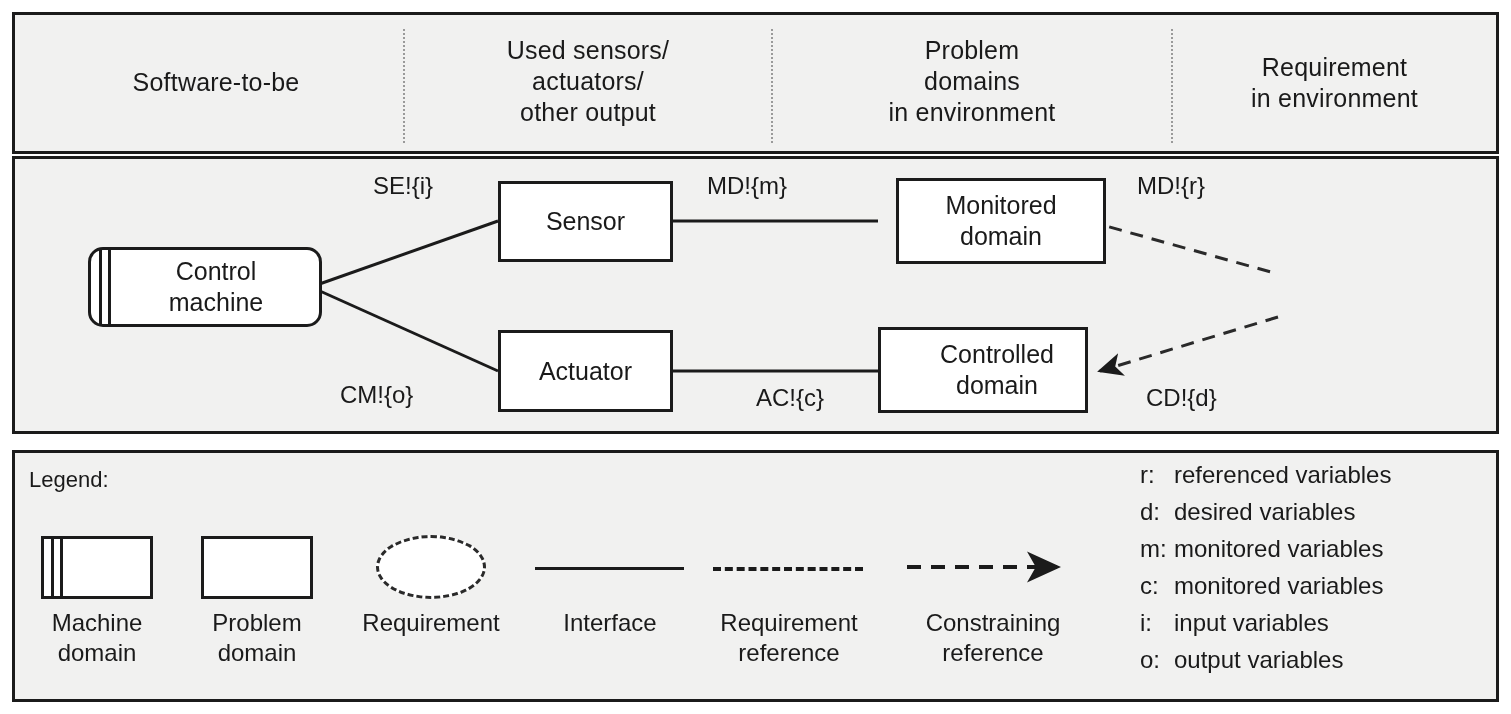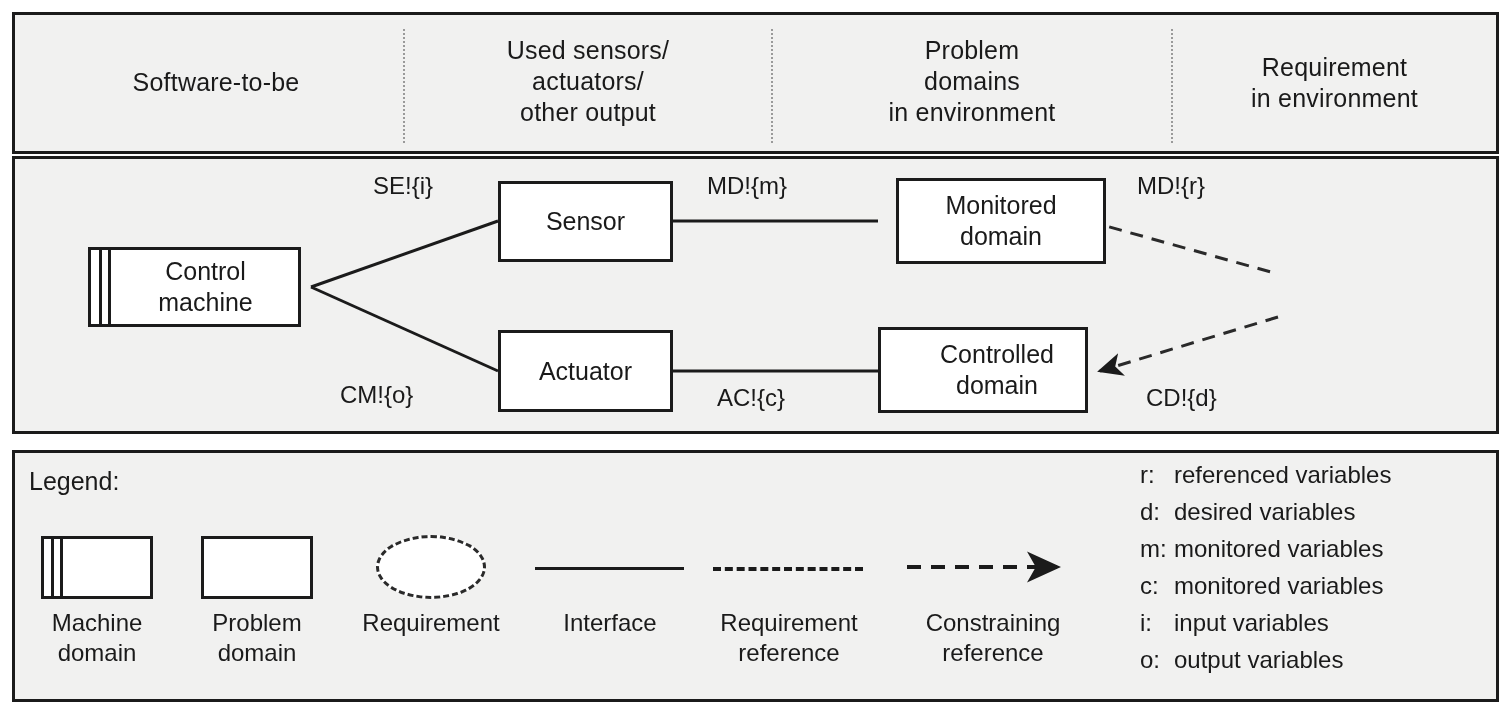--- a/index.html
+++ b/index.html
@@ -23,21 +23,21 @@
 
   .ellipse{position:absolute;background:#ffffff;border:3px dashed #2a2a2a;border-radius:50%;
            box-sizing:border-box;display:flex;align-items:center;justify-content:center;
            font-size:24px;color:#1a1a1a;}
 
   .edge-label{position:absolute;font-size:24px;line-height:28px;color:#1a1a1a;white-space:nowrap;}
 
   svg.wires{position:absolute;left:0;top:0;width:100%;height:100%;overflow:visible;pointer-events:none;}
 
   
-  .legend-title{position:absolute;left:24px;top:58px;font-size:25px;color:#1a1a1a;text-align:center;}
+  .legend-title{position:absolute;left:24px;top:58px;font-size:22px;color:#1a1a1a;text-align:center;}
   .lg-box{position:absolute;background:#ffffff;border:3px solid #1b1b1b;box-sizing:border-box;}
   .lg-ellipse{position:absolute;background:#ffffff;border:3px dashed #2a2a2a;border-radius:50%;box-sizing:border-box;}
   .lg-caption{position:absolute;text-align:center;font-size:24px;line-height:30px;color:#1a1a1a;}
   .lg-line-solid{position:absolute;height:0;border-top:3px solid #1b1b1b;}
   .lg-line-dashed{position:absolute;height:0;border-top:4px dashed #1b1b1b;}
 
   .var-list{position:absolute;left:1140px;top:456px;width:350px;}
   .var-row{display:flex;align-items:baseline;font-size:24px;line-height:37px;color:#1a1a1a;}
   .var-key{width:34px;flex:0 0 34px;}
   .var-desc{white-space:nowrap;}
@@ -81,21 +81,21 @@
 
       <path d="M658,62 L863,62" stroke="#1b1b1b" stroke-width="3" fill="none"></path>
 
       <path d="M658,212 L863,212" stroke="#1b1b1b" stroke-width="3" fill="none"></path>
 
       <path d="M1073,62 L1263,115" stroke="#2a2a2a" stroke-width="3" fill="none" stroke-dasharray="13,9"></path>
 
       <path d="M1263,158 L1085,212" stroke="#2a2a2a" stroke-width="3" fill="none" stroke-dasharray="13,9" marker-end="url(#arrowhead)"></path>
     </svg>
 
-    <div class="node" style="left:73px;top:88px;width:213px;height:80px;white-space:pre-line;">
+    <div class="node" style="left:73px;top:88px;width:234px;height:80px;white-space:pre-line;border-radius:15px;">
       <span class="machine-bar" style="left:8px;"></span>
       <span class="machine-bar" style="left:17px;"></span>
       <span style="white-space:pre-line;padding-left:22px;">Control
 machine</span>
     </div>
 
     <div class="node" style="left:483px;top:22px;width:175px;height:81px;">
       <span>Sensor</span>
     </div>
 
@@ -113,21 +113,21 @@
 domain</span>
     </div>
 
 
     <div class="edge-label" style="left:358px;top:13px;">SE!{i}</div>
 
     <div class="edge-label" style="left:325px;top:222px;">CM!{o}</div>
 
     <div class="edge-label" style="left:692px;top:13px;">MD!{m}</div>
 
-    <div class="edge-label" style="left:702px;top:225px;">AC!{c}</div>
+    <div class="edge-label" style="left:741px;top:225px;">AC!{c}</div>
 
     <div class="edge-label" style="left:1122px;top:13px;">MD!{r}</div>
 
     <div class="edge-label" style="left:1131px;top:225px;">CD!{d}</div>
   </div>
 
   <div class="panel" id="legend-panel">
 
     <div class="legend-title" style="top:14px;left:14px;">Legend:</div>
 

